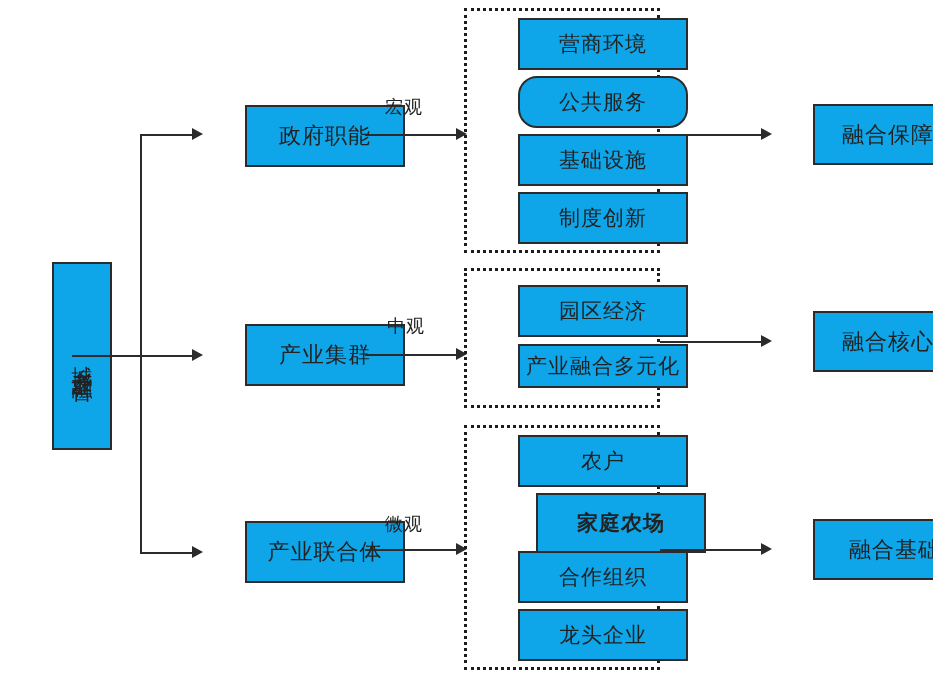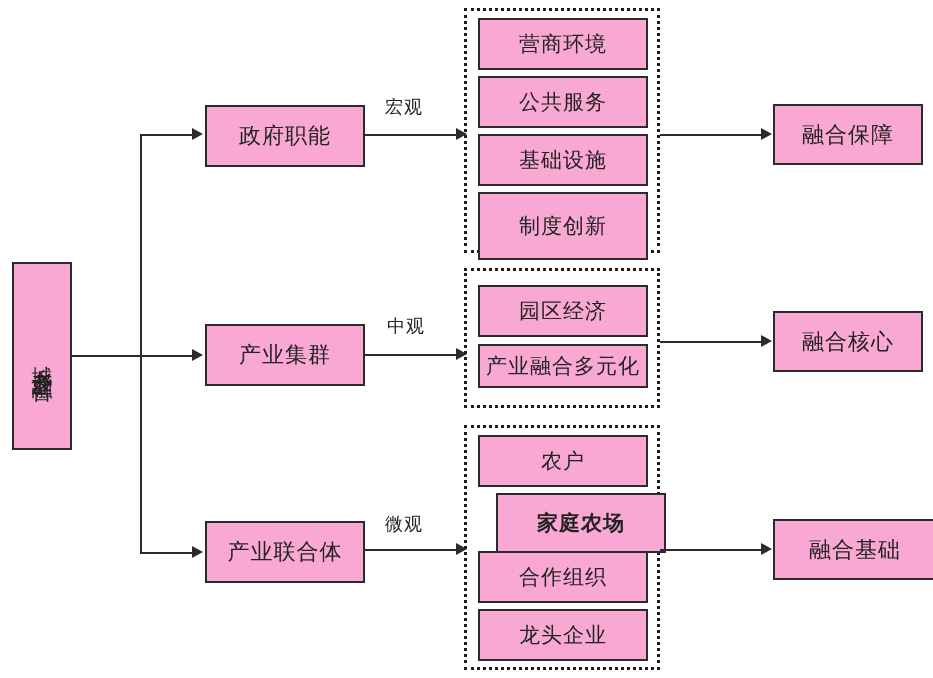--- a/index.html
+++ b/index.html
@@ -16,28 +16,29 @@
     width: 933px;
     height: 678px;
     background: #ffffff;
     overflow: hidden;
   }
   
   .node {
     position: absolute;
     box-sizing: border-box;
     border: 2.5px solid #2b2b2b;
-    background: #f9a8d4;
+    background: #0ea5e9;
     display: flex;
     align-items: center;
     justify-content: center;
     line-height: 1.15;
     font-size: 22px;
     letter-spacing: 1px;
     color: #222222;
+    margin-left: 40px;
   }
   .node.level {
     font-size: 22px;
   }
   .node.item {
     border-width: 2px;
     font-size: 21px;
   }
   .node.outcome {
     font-size: 22px;
@@ -117,23 +118,23 @@
   <div class="hline" style="left:365px; top:354px; width:93px;"></div>
   <div class="arrowhead" style="left:456px; top:348px;"></div>
   <div class="edge-label" style="left:387px; top:314px;">中观</div>
 
   <div class="hline" style="left:365px; top:549px; width:93px;"></div>
   <div class="arrowhead" style="left:456px; top:543px;"></div>
   <div class="edge-label" style="left:385px; top:512px;">微观</div>
 
   <div class="group" style="left:464px; top:8px; width:196px; height:245px;"></div>
   <div class="node item" style="left:478px; top:18px; width:170px; height:52px;">营商环境</div>
-  <div class="node item" style="left:478px; top:76px; width:170px; height:52px;">公共服务</div>
+  <div class="node item" style="left:478px; top:76px; width:170px; height:52px;border-radius:19px;">公共服务</div>
   <div class="node item" style="left:478px; top:134px; width:170px; height:52px;">基础设施</div>
-  <div class="node item" style="left:478px; top:192px; width:170px; height:68px;">制度创新</div>
+  <div class="node item" style="left:478px; top:192px; width:170px; height:52px;">制度创新</div>
 
   <div class="group" style="left:464px; top:268px; width:196px; height:140px;"></div>
   <div class="node item" style="left:478px; top:285px; width:170px; height:52px;">园区经济</div>
   <div class="node item" style="left:478px; top:344px; width:170px; height:44px;">产业融合多元化</div>
 
   <div class="group" style="left:464px; top:425px; width:196px; height:245px;"></div>
   <div class="node item" style="left:478px; top:435px; width:170px; height:52px;">农户</div>
   <div class="node item" style="left:496px; top:493px; width:170px; height:60px;font-weight:bold;">家庭农场</div>
   <div class="node item" style="left:478px; top:551px; width:170px; height:52px;">合作组织</div>
   <div class="node item" style="left:478px; top:609px; width:170px; height:52px;">龙头企业</div>

